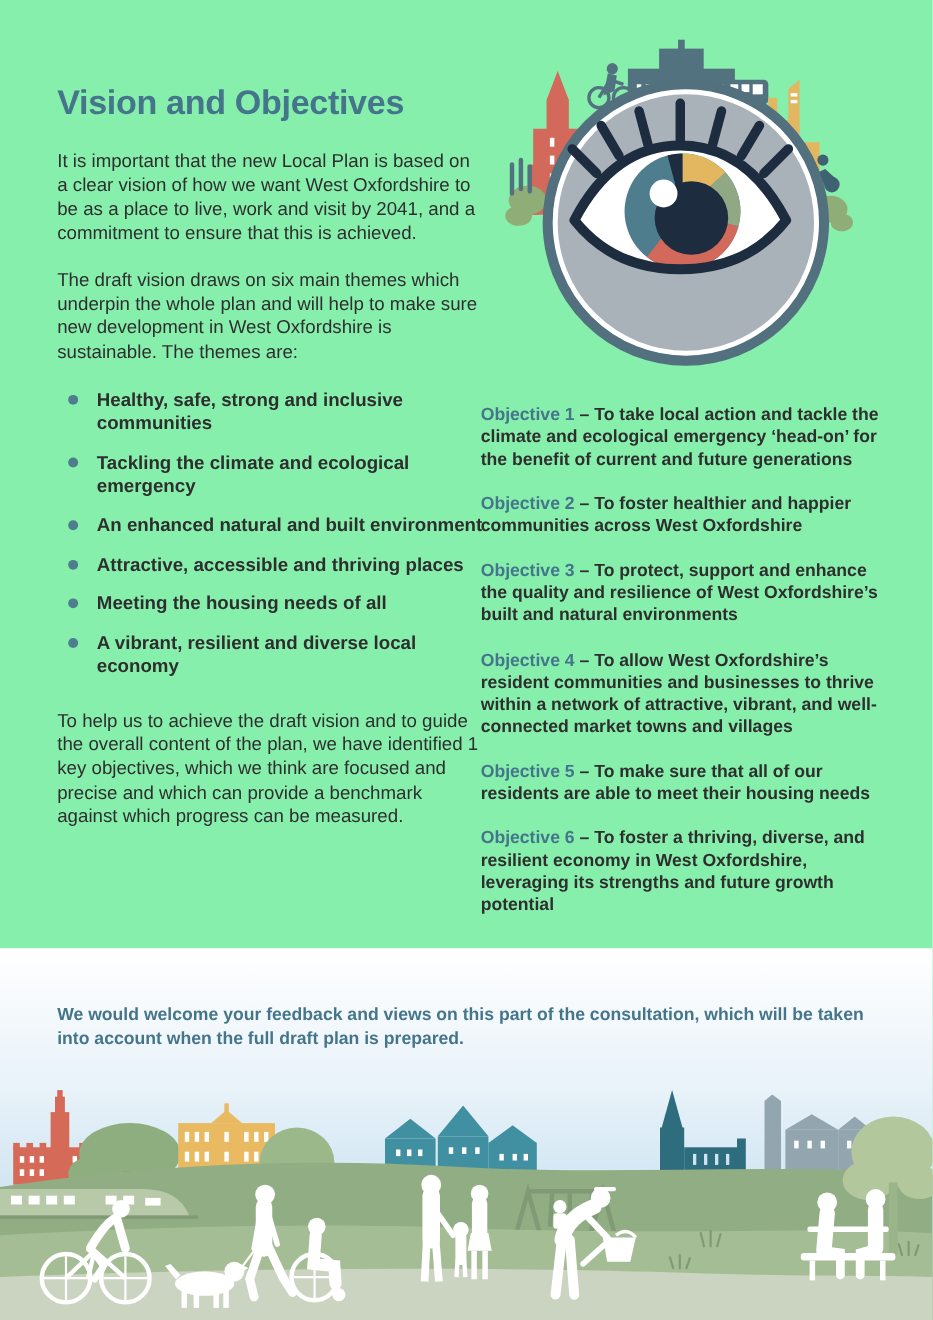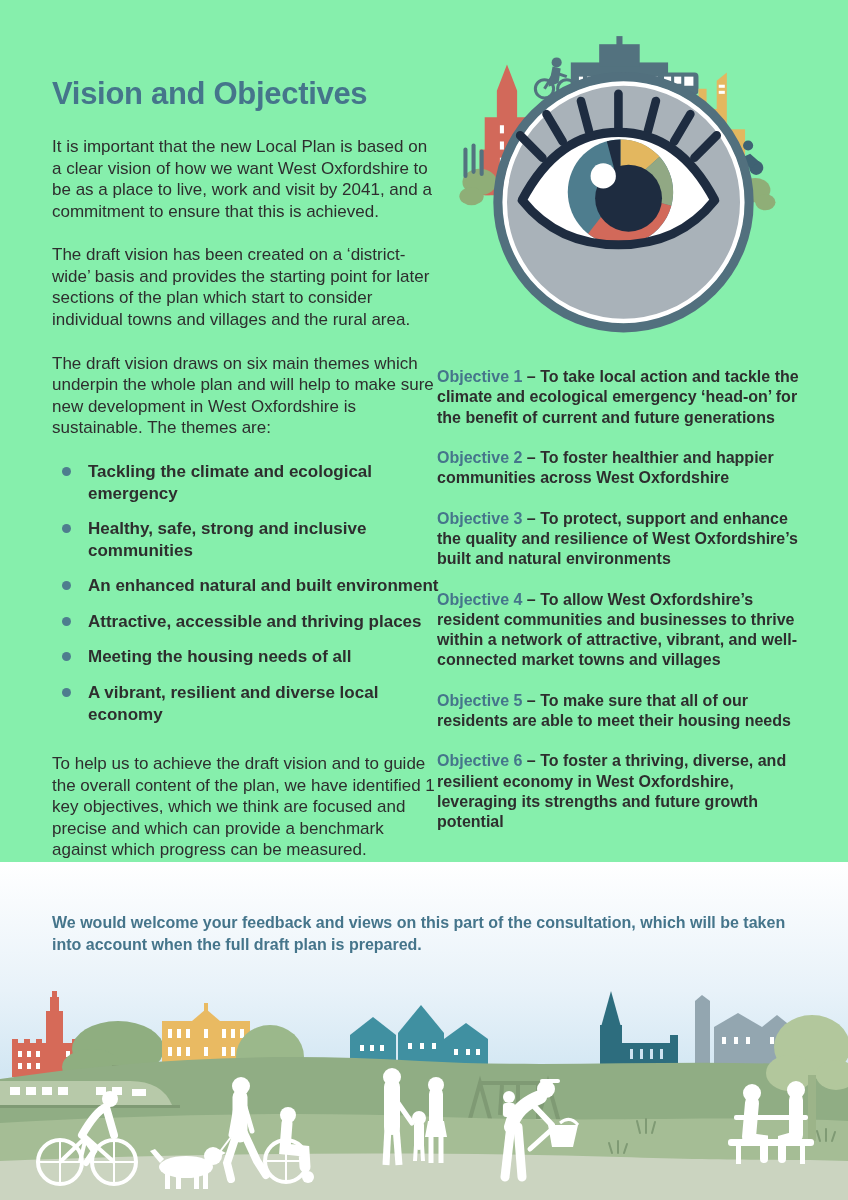--- a/index.html
+++ b/index.html
@@ -41,25 +41,24 @@
   .footer-svg { position:absolute; left:0; bottom:0; display:block; }
 </style>
 </head>
 <body>
 
 <div class="page">
 
   <div class="left-col">
     <h1 class="title">Vision and Objectives</h1>
     <p class="para">It is important that the new Local Plan is based on a clear vision of how we want West Oxfordshire to be as a place to live, work and visit by 2041, and a commitment to ensure that this is achieved.</p>
-    <p class="para">The draft vision has been created on a ‘district-wide’ basis and provides the starting point for later sections of the plan which start to consider individual towns and villages and the rural area.</p>
     <p class="para">The draft vision draws on six main themes which underpin the whole plan and will help to make sure new development in West Oxfordshire is sustainable. The themes are:</p>
     <ul class="themes">
+      <li><span class="dot"></span><span>Healthy, safe, strong and inclusive communities</span></li>
       <li><span class="dot"></span><span>Tackling the climate and ecological emergency</span></li>
-      <li><span class="dot"></span><span>Healthy, safe, strong and inclusive communities</span></li>
       <li><span class="dot"></span><span>An enhanced natural and built environment</span></li>
       <li><span class="dot"></span><span>Attractive, accessible and thriving places</span></li>
       <li><span class="dot"></span><span>Meeting the housing needs of all</span></li>
       <li><span class="dot"></span><span>A vibrant, resilient and diverse local economy</span></li>
     </ul>
     <p class="para">To help us to achieve the draft vision and to guide the overall content of the plan, we have identified 1 key objectives, which we think are focused and precise and which can provide a benchmark against which progress can be measured.</p>
   </div>
 
   <div class="right-col">
 

